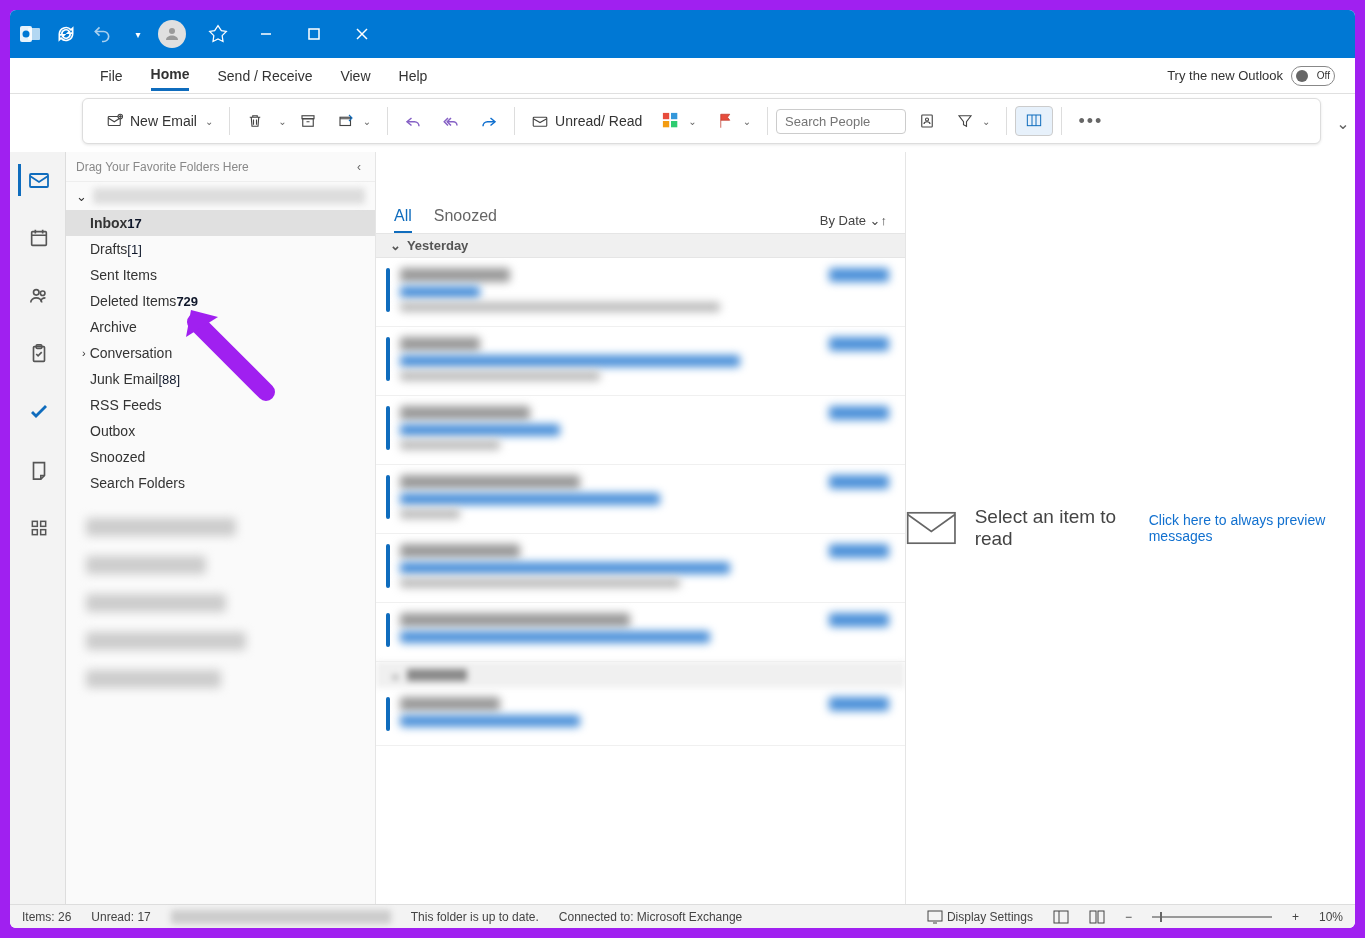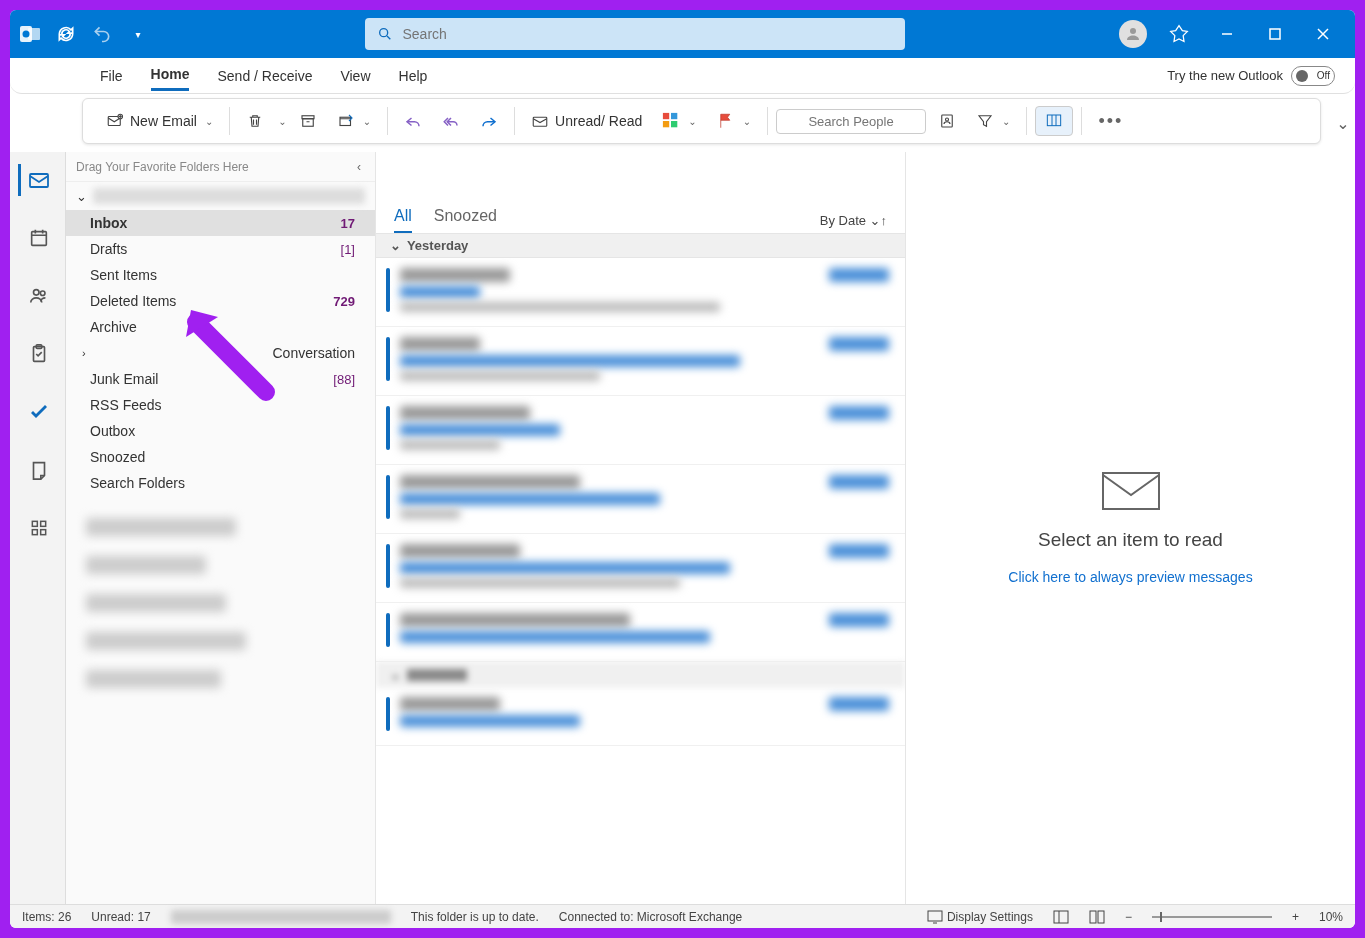--- a/index.html
+++ b/index.html
@@ -11,54 +11,54 @@
 .title-left { display: flex; align-items: center; gap: 12px; }
 .title-icon { width: 24px; height: 24px; display: flex; align-items: center; justify-content: center; color: #fff; }
 .search-wrap { flex: 1; display: flex; justify-content: center; }
 .search-box { background: #cce4f7; width: 540px; height: 32px; border-radius: 4px; display: flex; align-items: center; padding: 0 12px; gap: 10px; }
 .search-box input { border: none; background: transparent; flex: 1; font-size: 14px; color: #333; outline: none; }
 .title-right { display: flex; align-items: center; gap: 16px; padding-right: 8px; }
 .title-btn { width: 32px; height: 32px; display: flex; align-items: center; justify-content: center; color: #fff; }
 .avatar-circle { width: 28px; height: 28px; border-radius: 50%; background: #e0e0e0; display: flex; align-items: center; justify-content: center; }
 
 
-.menu-bar { height: 36px; display: flex; align-items: center; padding: 0 20px 0 90px; gap: 28px; border-bottom: 1px solid #e0e0e0; border-radius: 12px; }
+.menu-bar { height: 36px; display: flex; align-items: center; padding: 0 20px 0 90px; gap: 28px; border-bottom: 1px solid #e0e0e0; }
 .menu-item { font-size: 14px; color: #333; cursor: pointer; padding: 6px 0; }
 .menu-item.active { border-bottom: 3px solid #0f6cbd; font-weight: 600; }
 .menu-spacer { flex: 1; }
 .try-new { display: flex; align-items: center; gap: 8px; font-size: 13px; color: #333; }
 .toggle { width: 44px; height: 20px; border: 1px solid #888; border-radius: 10px; display: flex; align-items: center; padding: 0 4px; justify-content: flex-start; position:relative; }
 .toggle-knob { width: 12px; height: 12px; border-radius: 50%; background: #666; }
 .toggle-label { font-size: 10px; position: absolute; right: 4px; }
 
 
 .ribbon-wrap { display: flex; }
 .ribbon { flex: 1; margin: 4px 10px 8px 72px; background: #fff; border: 1px solid #ddd; border-radius: 6px; height: 46px; display: flex; align-items: center; padding: 0 15px; gap: 4px; box-shadow: 0 1px 3px rgba(0,0,0,0.1); }
 .rbtn { display: flex; align-items: center; gap: 6px; padding: 4px 8px; border-radius: 4px; font-size: 14px; color: #333; }
 .rbtn svg { width: 18px; height: 18px; }
 .rsep { width: 1px; height: 28px; background: #ddd; margin: 0 4px; }
 .rdrop { font-size: 10px; color: #666; margin-left: 2px; }
-.search-people { border: 1px solid #ccc; border-radius: 4px; padding: 4px 8px; width: 150px; font-size: 13px; text-align: center; }
+.search-people { border: 1px solid #ccc; border-radius: 4px; padding: 4px 8px; width: 130px; font-size: 13px; }
 .view-square { border: 1px solid #ccc; background: #e7f1fb; border-radius: 4px; width: 38px; height: 30px; display: flex; align-items: center; justify-content: center; }
 .chevron-expand { width: 24px; display: flex; align-items: center; justify-content: center; color: #666; }
 
 
 .main { flex: 1; display: flex; overflow: hidden; }
 .nav-rail-inner { width: 56px; background: #f3f3f3; border-right: 1px solid #ddd; display: flex; flex-direction: column; align-items: center; padding-top: 12px; gap: 26px; }
 .rail-item { width: 40px; height: 32px; display: flex; align-items: center; justify-content: center; color: #555; border-left: 3px solid transparent; }
 .rail-item.active { color: #0f6cbd; border-left: 3px solid #0f6cbd; }
 
 .folder-pane { width: 310px; background: #fafafa; border-right: 1px solid #e5e5e5; display: flex; flex-direction: column; }
 .fav-hdr { height: 30px; display: flex; align-items: center; justify-content: space-between; padding: 0 10px; font-size: 12px; color: #888; border-bottom: 1px solid #eee; }
 .collapse-caret { font-size: 12px; color: #666; padding: 2px 4px; }
 .acct-row { display: flex; align-items: center; gap: 6px; padding: 6px 10px; font-size: 13px; color: #333; }
 .acct-blur { flex: 1; height: 16px; background: #ddd; border-radius: 3px; filter: blur(3px); }
-.folder-item { display: flex; align-items: center; justify-content: space-between; padding: 5px 20px 5px 24px; font-size: 14px; color: #333; cursor: pointer; }
+.folder-item { display: flex; align-items: center; justify-content: flex-start; padding: 5px 2px 5px 24px; font-size: 14px; color: #333; cursor: pointer; }
 .folder-item.selected { background: #e0e0e0; font-weight: bold; }
-.folder-item .count { font-size: 13px; font-weight: bold; color: #701a75; }
+.folder-item .count { font-size: 13px; font-weight: bold; color: #0f172a; }
 .folder-item .count.bracket { font-weight: normal; }
 .blur-folder { height: 18px; margin: 10px 20px; background: #ccc; border-radius: 3px; filter: blur(5px); }
 
 .msg-pane { width: 530px; border-right: 1px solid #e5e5e5; display: flex; flex-direction: column; position: relative; }
 .msg-hdr { display: flex; align-items: center; justify-content: space-between; padding: 8px 18px 0; margin-top: 47px; }
 .msg-tabs { display: flex; gap: 22px; }
 .msg-tab { font-size: 16px; color: #666; padding-bottom: 6px; cursor: pointer; }
 .msg-tab.active { color: #0f6cbd; border-bottom: 2px solid #0f6cbd; }
 .msg-sort { display: flex; align-items: center; font-size: 13px; color: #444; }
 .group-hdr { background: #f0f0f0; padding: 4px 14px; font-size: 13px; font-weight: 600; color: #555; display: flex; align-items: center; gap: 6px; border-bottom: 1px solid #e5e5e5; border-top: 1px solid #e5e5e5; }
@@ -67,21 +67,21 @@
 .unread-bar { width: 4px; background: #0f6cbd; border-radius: 2px; }
 .msg-body { flex: 1; }
 .msg-blur-line { height: 14px; background: #999; border-radius: 3px; filter: blur(4px); margin-bottom: 4px; }
 .msg-blur-sub { height: 12px; background: #4a90d9; border-radius: 3px; filter: blur(4px); margin-bottom: 4px; }
 .msg-blur-prev { height: 10px; background: #bbb; border-radius: 3px; filter: blur(4px); }
 .msg-time-blur { width: 60px; height: 14px; background: #4a90d9; border-radius: 3px; filter: blur(4px); }
 .msg-list::-webkit-scrollbar { width: 16px; }
 .msg-list::-webkit-scrollbar-thumb { background: #888; border-radius: 0; }
 .msg-list::-webkit-scrollbar-track { background: #f0f0f0; }
 
-.reading-pane { flex: 1; display: flex; flex-direction: column; align-items: center; justify-content: center; gap: 18px; color: #555; }
+.reading-pane { flex: 1; display: flex; flex-direction: row; align-items: center; justify-content: center; gap: 18px; color: #555; }
 .env-icon { width: 60px; height: 40px; }
 .reading-title { font-size: 19px; color: #444; }
 .reading-link { font-size: 14px; color: #1170cf; cursor: pointer; }
 
 
 .status-bar { height: 24px; background: #f3f3f3; border-top: 1px solid #ddd; display: flex; align-items: center; padding: 0 12px; font-size: 12px; color: #444; gap: 20px; }
 .status-bar .spacer { flex: 1; }
 .status-blur { width: 220px; height: 14px; background: #ccc; filter: blur(3px); border-radius: 2px; }
 .zoom-slider { width: 120px; height: 2px; background: #999; position: relative; }
 .zoom-slider::after { content: ""; position: absolute; left: 8px; top: -4px; width: 2px; height: 10px; background: #666; }
@@ -112,29 +112,20 @@
             <path d="M20 12a8 8 0 0 1-14 5l-2 2v-6h6l-2 2a5 5 0 0 0 9-3"></path>
           </svg>
       </div>
       <div class="title-icon">
         <svg viewBox="0 0 24 24" width="20" height="20" fill="none" stroke="#a9d0ef" stroke-width="2">
             <path d="M9 14l-5-5 5-5"></path>
             <path d="M4 9h10a6 6 0 0 1 0 12h-2"></path>
           </svg>
       </div>
       <div class="title-icon" style="font-size:10px;color:#fff;">▾</div>
-    </div>
-    <div class="search-wrap">
-      <div class="search-box">
-        <svg viewBox="0 0 24 24" width="16" height="16" fill="none" stroke="#0f6cbd" stroke-width="2">
-            <circle cx="10" cy="10" r="6"></circle>
-            <line x1="15" y1="15" x2="20" y2="20"></line>
-          </svg>
-        <input type="text" placeholder="Search" style="">
-      </div>
     </div>
     <div class="title-right">
       <div class="avatar-circle">
         <svg viewBox="0 0 24 24" width="18" height="18" fill="#999">
             <circle cx="12" cy="8" r="4"></circle>
             <path d="M4 20c0-4 4-6 8-6s8 2 8 6"></path>
           </svg>
       </div>
       <div class="title-btn">
         <svg viewBox="0 0 24 24" width="20" height="20" fill="none" stroke="#fff" stroke-width="1.5">

